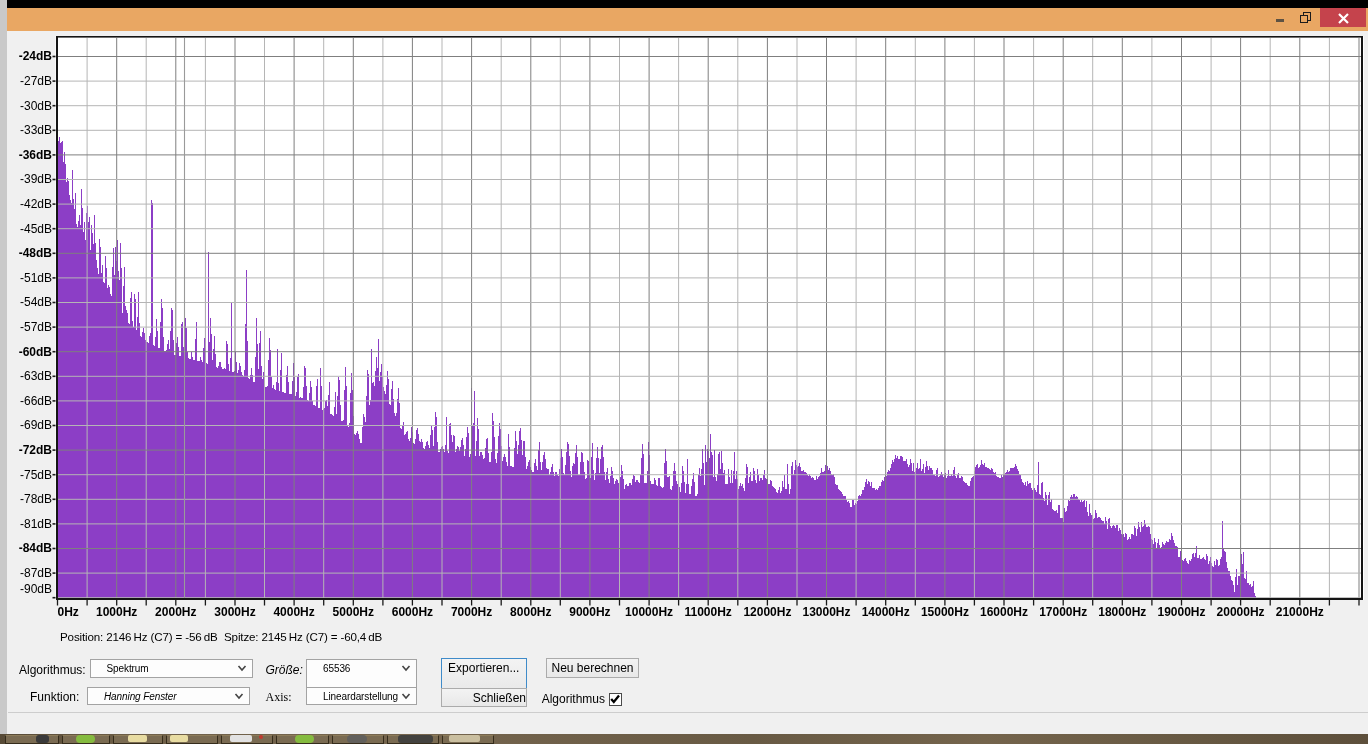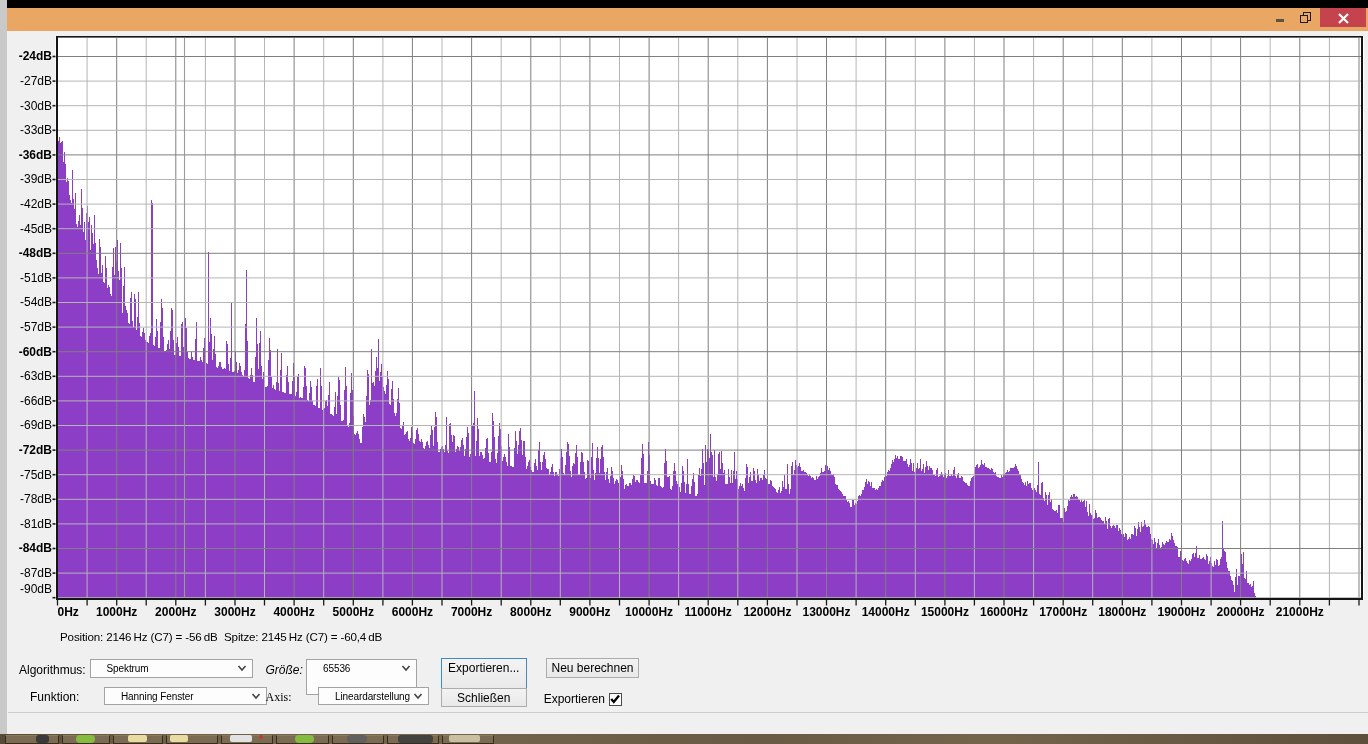--- a/index.html
+++ b/index.html
@@ -233,33 +233,33 @@
   <div class="lbl" style="left:265.5px;top:662.5px;font-style:italic;">Größe:</div>
   <div class="combo" style="left:306px;top:659px;width:111px;height:36px;">65536
     <svg class="arr" viewBox="0 0 12 12">
         <path d="M2.5 4 L6 8 L9.5 4" fill="none" stroke="#444" stroke-width="1.6"></path>
       </svg>
   </div>
   <div class="btn" style="left:440.5px;top:657.5px;width:86.5px;height:36px;border:1px solid #3f8bc9;line-height:19px;">Exportieren...</div>
   <div class="btn" style="left:540px;top:657.5px;width:93px;height:20.5px;line-height:19px;margin-left:6px;">Neu berechnen</div>
 
   <div class="lbl" style="left:19px;top:690px;margin-left:11px;">Funktion:</div>
-  <div class="combo" style="left:104px;top:686.5px;width:163px;height:18.5px;">Hanning Fenster
+  <div class="combo" style="left:87px;top:686.5px;width:163px;height:18.5px;font-style:italic;">Hanning Fenster
     <svg class="arr" viewBox="0 0 12 12">
         <path d="M2.5 4 L6 8 L9.5 4" fill="none" stroke="#444" stroke-width="1.6"></path>
       </svg>
   </div>
   <div class="lbl" style="left:265.5px;top:689.5px;font-family:Liberation Serif, serif;">Axis:</div>
-  <div class="combo" style="left:306px;top:686.5px;width:111px;height:18.5px;margin-left:12px;">Lineardarstellung
-    <svg class="arr" viewBox="0 0 12 12">
-        <path d="M2.5 4 L6 8 L9.5 4" fill="none" stroke="#444" stroke-width="1.6"></path>
-      </svg>
-  </div>
-  <div class="btn" style="left:440.5px;top:687.5px;width:86.5px;height:19.5px;line-height:18px;">Schließen</div>
-  <div class="lbl" style="left:540px;top:691.5px;width:65px;text-align:right;">Exportieren</div>
+  <div class="combo" style="left:306px;top:686.5px;width:111px;height:18.5px;">Lineardarstellung
+    <svg class="arr" viewBox="0 0 12 12">
+        <path d="M2.5 4 L6 8 L9.5 4" fill="none" stroke="#444" stroke-width="1.6"></path>
+      </svg>
+  </div>
+  <div class="btn" style="left:440.5px;top:687.5px;width:86.5px;height:19.5px;line-height:18px;text-align:right;">Schließen</div>
+  <div class="lbl" style="left:540px;top:691.5px;width:65px;text-align:right;">Algorithmus</div>
   <div class="abs" style="left:608.5px;top:692.5px;width:13px;height:13px;background:#fff;border:1px solid #4a4a4a;"></div>
   <svg class="abs" style="left:609px;top:693px;" width="12" height="12" viewBox="0 0 12 12">
     <path d="M2.2 6 L4.8 9 L10 2.6" fill="none" stroke="#000" stroke-width="2.3"></path>
   </svg>
 
   <div class="abs" style="left:8px;top:712px;width:1360px;height:1px;background:#cdcdcd;"></div>
 
   <div class="abs" style="left:0;top:733.5px;width:1368px;height:10.5px;background:linear-gradient(90deg,#574a36 0%,#6e5f48 10%,#75654e 30%,#685a44 55%,#74644c 72%,#665842 88%,#5d4f3b 100%);">
   </div>
 <div class="abs" style="left:5px;top:734.5px;width:54px;height:9.5px;background:#7a6b52;border:1px solid #352c1b;border-top-color:#8d7c5a;"></div>

